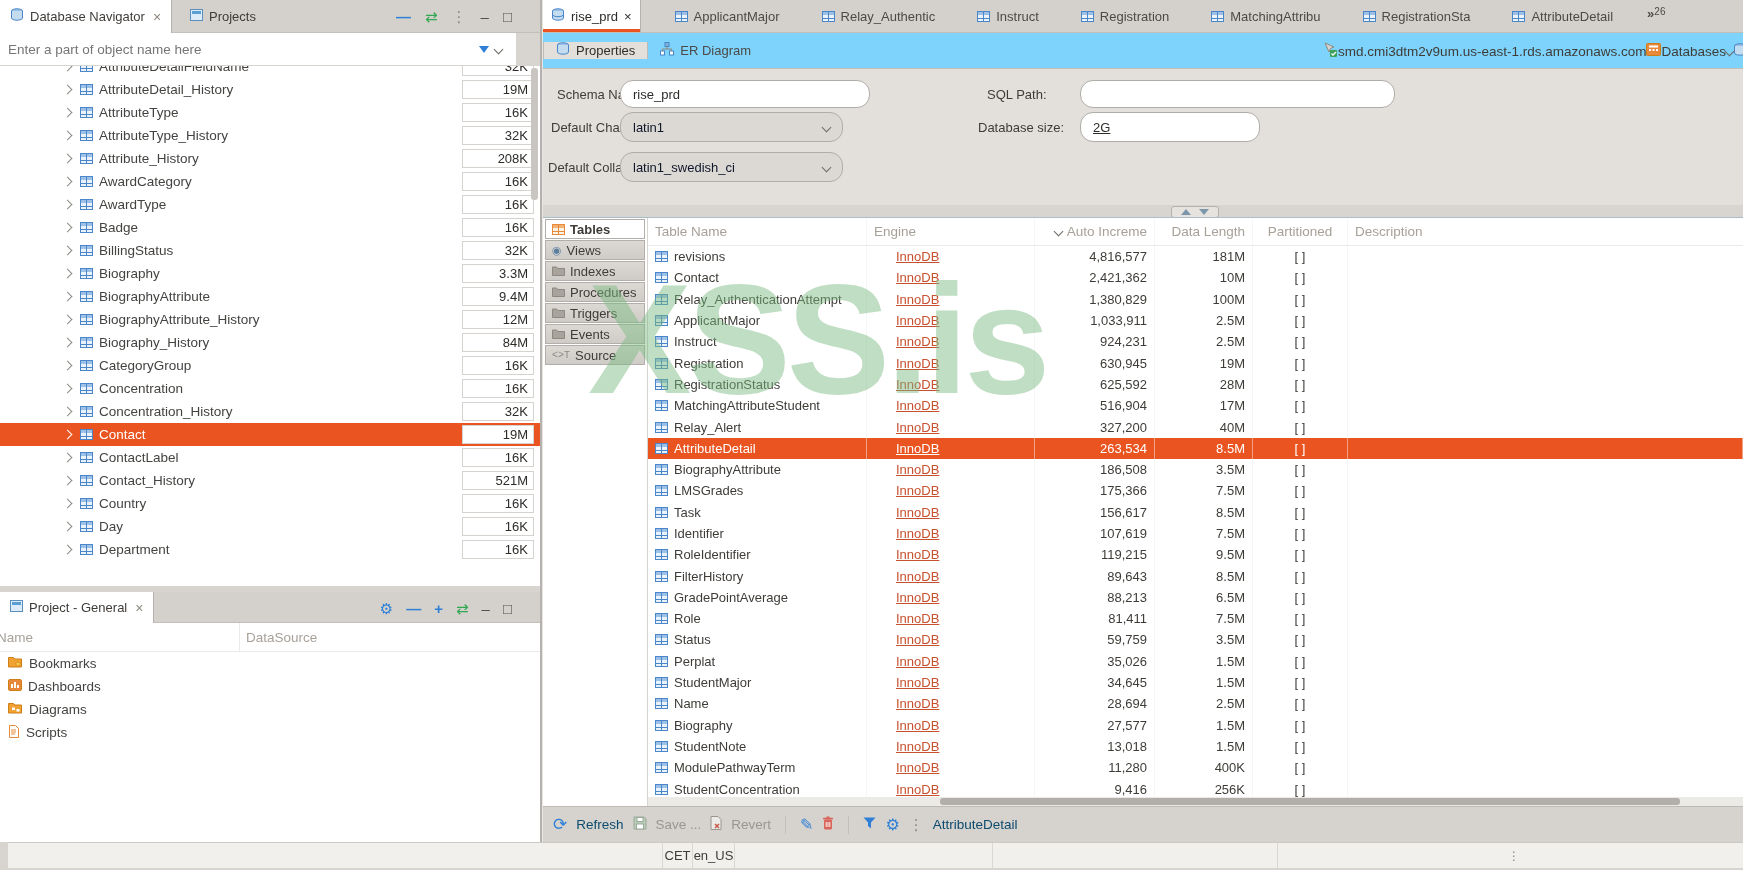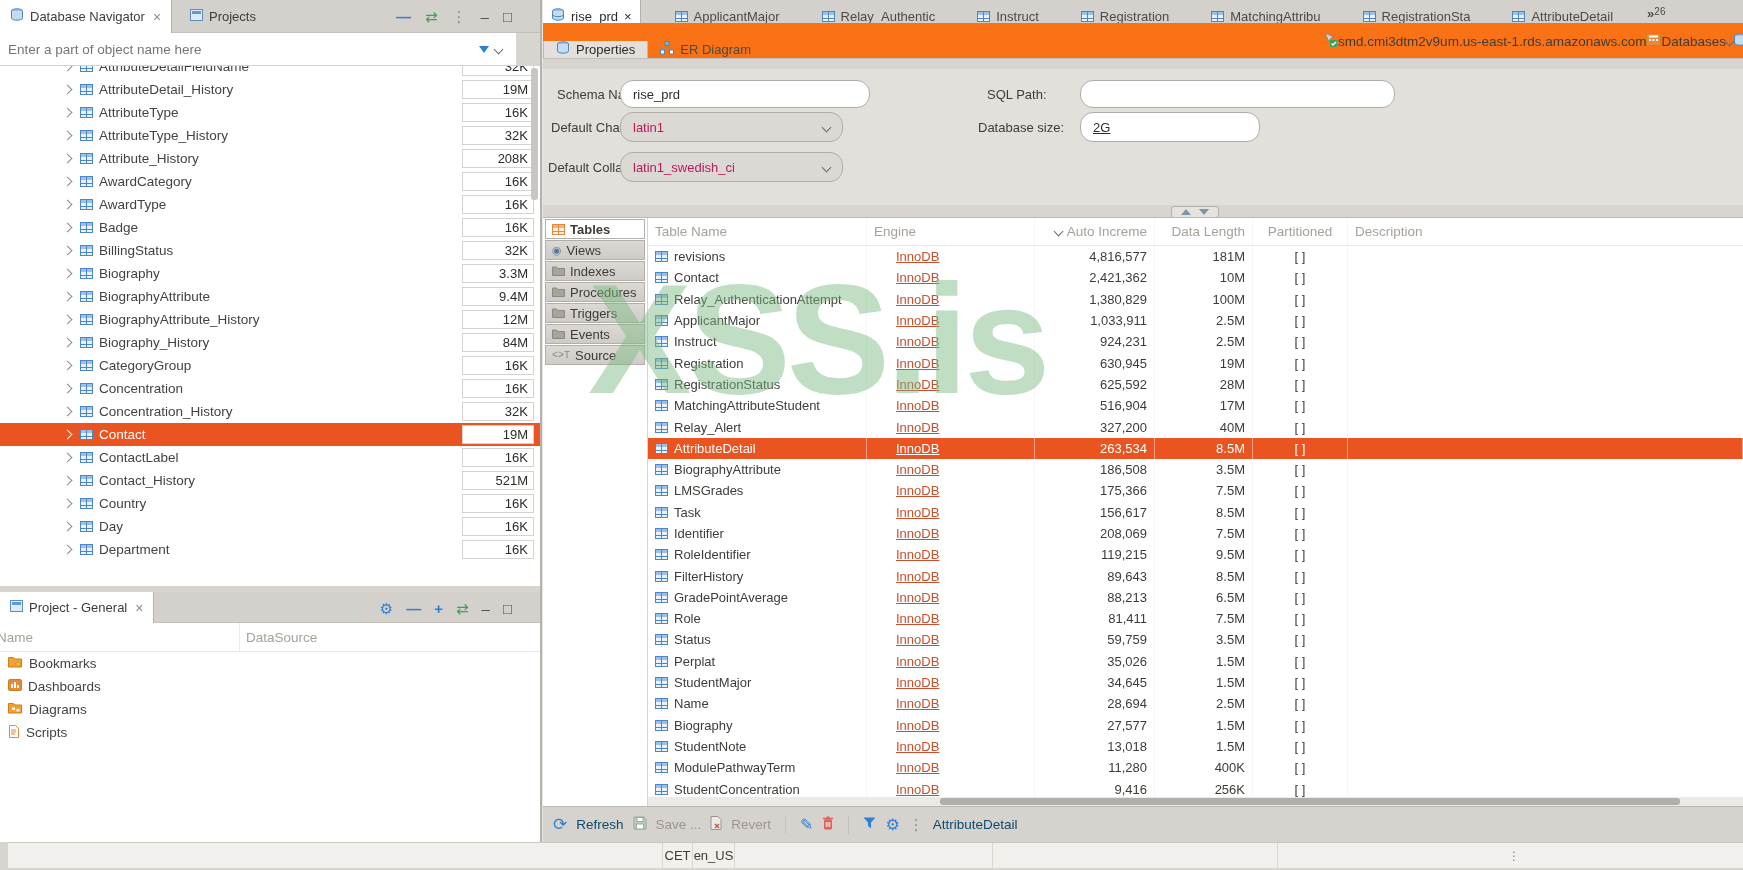--- a/index.html
+++ b/index.html
@@ -53,33 +53,33 @@
   .vsep{left:540px;top:0;width:3px;height:842px;background:#b5b2ad;border-right:1px solid #e8e6e2;box-sizing:border-box;}
 
   
   .edit-tabbar{left:543px;top:0;width:1200px;height:33px;background:#d4d1cc;border-bottom:1px solid #c3c0bb;box-sizing:border-box;
                display:flex;align-items:stretch;gap:26px;overflow:hidden;}
   .etab{display:inline-flex;align-items:center;gap:6px;padding:0 8px;color:#4c4a47;position:relative;white-space:nowrap;}
   .etab.on{background:#fff;border-right:1px solid #b5b2ad;color:#2e2c29;}
   .etab.on::after{content:"";position:absolute;left:0;right:0;bottom:0;height:3px;background:#e95420;}
   .overflow{display:inline-flex;align-items:flex-start;padding-top:6px;color:#4c4a47;font-weight:bold;}
   .overflow sub{font-weight:normal;font-size:10px;}
-  .subtabbar{left:543px;top:23px;width:1200px;height:36px;background:#f97316;border-bottom:1px solid #c3c0bb;box-sizing:border-box;
-             display:flex;align-items:flex-end;overflow:hidden;}
+  .subtabbar{left:543px;top:33px;width:1200px;height:36px;background:#7dd3fc;border-bottom:1px solid #c3c0bb;box-sizing:border-box;
+             display:flex;align-items:center;overflow:hidden;}
   .stab2{display:inline-flex;align-items:center;gap:6px;padding:0 12px;color:#4c4a47;}
   .stab2.on{background:#e3e0db;border-right:1px solid #bdbab5;border-left:1px solid #bdbab5;color:#2e2c29;}
   .conn{position:absolute;right:6px;top:0;height:36px;display:flex;align-items:center;color:#3f3c38;font-size:13.5px;}
 
   
   .props{left:543px;top:69px;width:1200px;height:136px;background:#e3e0db;}
   .flabel{position:absolute;font-size:13px;color:#3f3c38;}
   .finput{position:absolute;background:#fff;border:1px solid #b0ada8;border-radius:13px;box-sizing:border-box;
           font-size:13px;color:#2e2c29;display:flex;align-items:center;padding:0 12px;}
   .fdrop{position:absolute;background:#dcd9d4;border:1px solid #b0ada8;border-radius:13px;box-sizing:border-box;
-         font-size:13px;color:#be185d;display:flex;align-items:center;padding:0 12px;justify-content:space-between;}
+         font-size:13px;color:#0f172a;display:flex;align-items:center;padding:0 12px;justify-content:space-between;}
   .sash{left:543px;top:205px;width:1200px;height:12px;background:#d8d5d0;}
   .sash-pill{position:absolute;left:628px;top:1px;width:46px;height:10px;background:#e6e3de;border:1px solid #b5b2ad;border-radius:3px;
              display:flex;align-items:center;justify-content:center;gap:8px;}
   .tri-up{width:0;height:0;border-left:5px solid transparent;border-right:5px solid transparent;border-bottom:6px solid #7c97ab;}
   .tri-down{width:0;height:0;border-left:5px solid transparent;border-right:5px solid transparent;border-top:6px solid #7c97ab;}
 
   
   .objpanel{left:543px;top:217px;width:1200px;height:589px;background:#fff;border-top:1px solid #a9bdcb;box-sizing:border-box;overflow:hidden;}
   #side-tabs{position:absolute;left:2px;top:1px;width:100px;}
   .stab{display:flex;align-items:center;gap:5px;height:20px;margin-bottom:1px;padding-left:6px;box-sizing:border-box;
@@ -720,21 +720,21 @@
     <span class="cell c-desc"></span>
   </div>
           <div class="g-row">
     <span class="cell c-name">
               <span class="tbl-icon"></span>
               <span>Identifier</span>
             </span>
     <span class="cell c-eng">
               <span>InnoDB</span>
             </span>
-    <span class="cell c-auto">208,069</span>
+    <span class="cell c-auto">107,619</span>
     <span class="cell c-len">7.5M</span>
     <span class="cell c-part">[ ]</span>
     <span class="cell c-desc"></span>
   </div>
           <div class="g-row">
     <span class="cell c-name">
               <span class="tbl-icon"></span>
               <span>RoleIdentifier</span>
             </span>
     <span class="cell c-eng">

